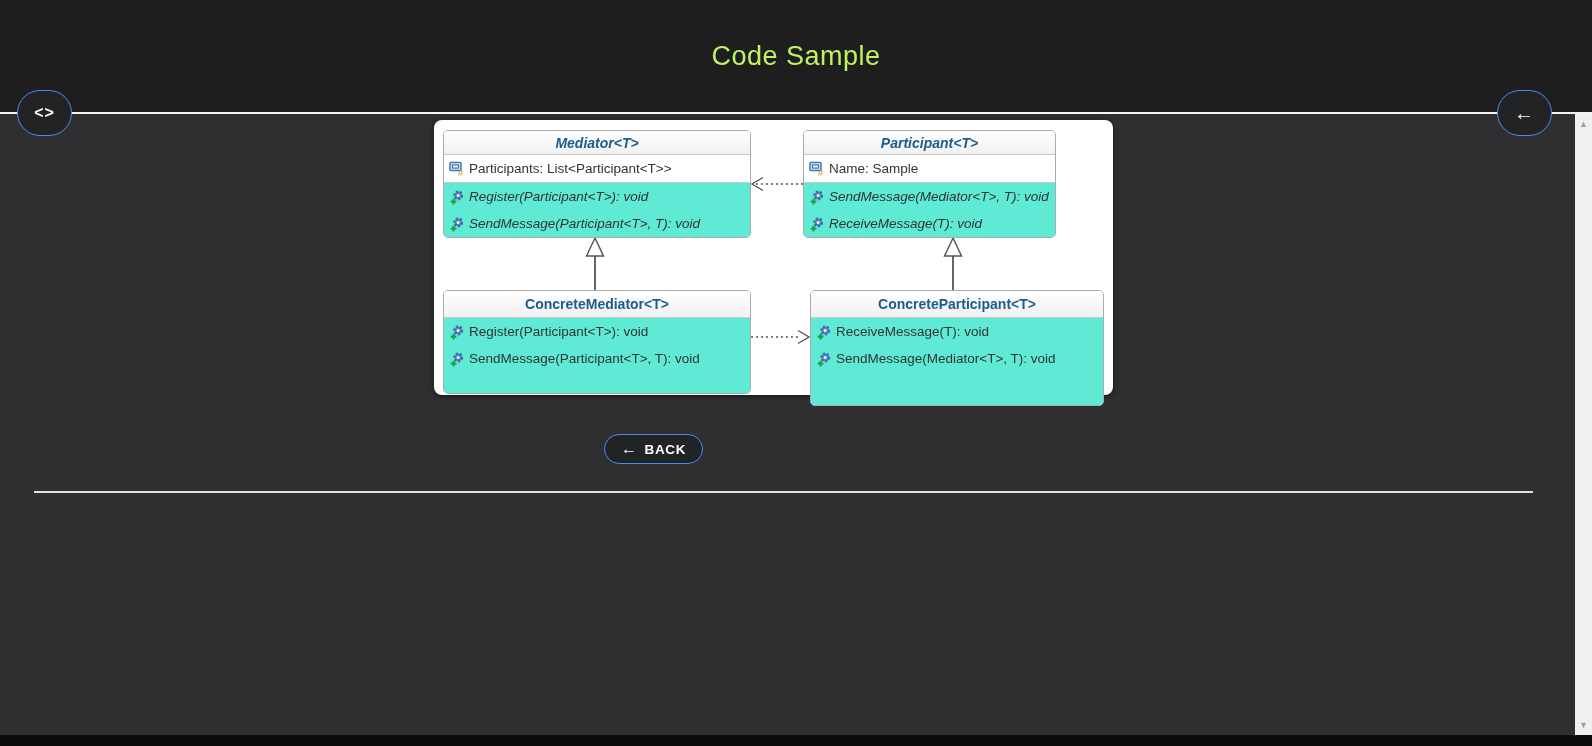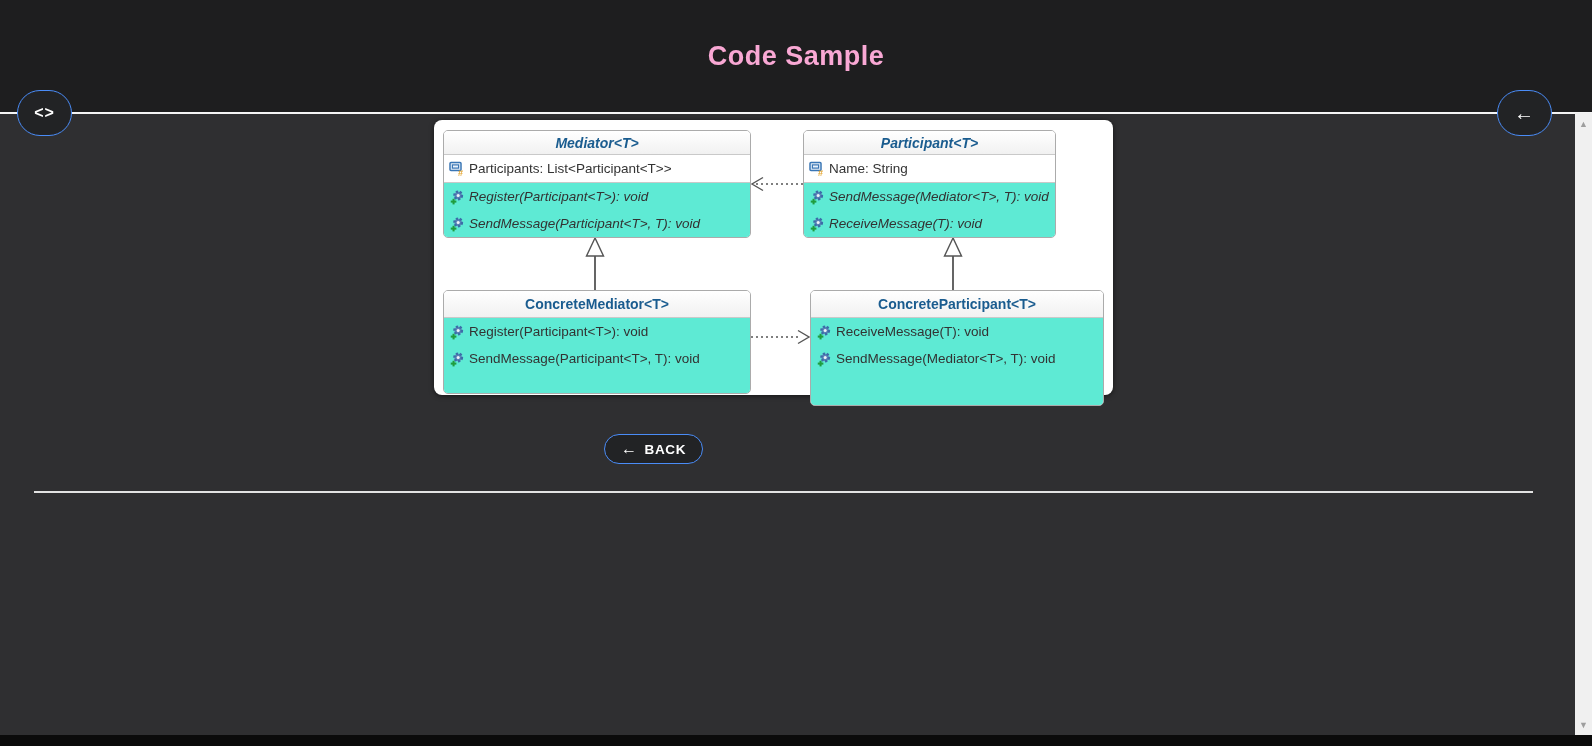--- a/index.html
+++ b/index.html
@@ -2,21 +2,21 @@
 <html><head>
 <meta charset="utf-8">
 <style>
   * { margin:0; padding:0; box-sizing:border-box; }
   html,body { width:1592px; height:746px; overflow:hidden;
     font-family:"Liberation Sans", sans-serif; background:#2f2f31; position:relative; }
 
   
   .app-header { position:absolute; left:0; top:0; width:1592px; height:112px;
     background:#1e1e1f; display:flex; align-items:center; justify-content:center; }
-  .app-title { color:#f9a8d4; font-size:27px; font-weight:bold; letter-spacing:0.5px; }
+  .app-title { color:#bef264; font-size:27px; font-weight:normal; letter-spacing:0.5px; }
   .header-divider { position:absolute; left:0; top:112px; width:1592px; height:2px;
     background:#f5f5f5; z-index:2; }
 
   
   .nav-round { position:absolute; width:55px; height:46px; border-radius:23px;
     background:#222325; border:1.5px solid #4a8cf7; color:#fff; z-index:5;
     display:flex; align-items:center; justify-content:center; cursor:pointer; }
   .nav-round.left  { left:17px;  top:90px; }
   .nav-round.right { left:1497px; top:90px; }
   .nav-glyph { font-size:16px; font-weight:bold; letter-spacing:1px; }
@@ -163,21 +163,21 @@
     <div class="uml-title">Participant&lt;T&gt;</div>
     <div class="fields-section">
       <div class="member-row">
         <span class="m-icon">
           <svg width="16" height="15" viewBox="0 0 16 15">
             <rect x="1" y="1.5" width="11" height="8" rx="1" fill="#eaf2fa" stroke="#3a76b5" stroke-width="1.5"></rect>
             <rect x="3.4" y="3.9" width="6.2" height="3.2" fill="none" stroke="#3a76b5" stroke-width="1.2"></rect>
             <text x="9" y="14.5" font-size="9" font-weight="bold" fill="#e3a52f" font-family="Liberation Sans, sans-serif">#</text>
           </svg>
         </span>
-        <span>Name: String</span>
+        <span>Name: Sample</span>
       </div>
     </div>
     <div class="methods-section">
       <div class="member-row">
         <span class="m-icon">
           <svg width="15" height="16" viewBox="0 0 16 17">
             <circle cx="8.7" cy="6.8" r="4" fill="#5b84b8" stroke="#3c6da8" stroke-width="2.6" stroke-dasharray="2.3 1.7"></circle>
             <circle cx="8.7" cy="6.8" r="1.6" fill="#eef3f9"></circle>
             <g fill="#1f9d3f">
                 <rect x="2.7" y="10.4" width="2.2" height="6"></rect>

